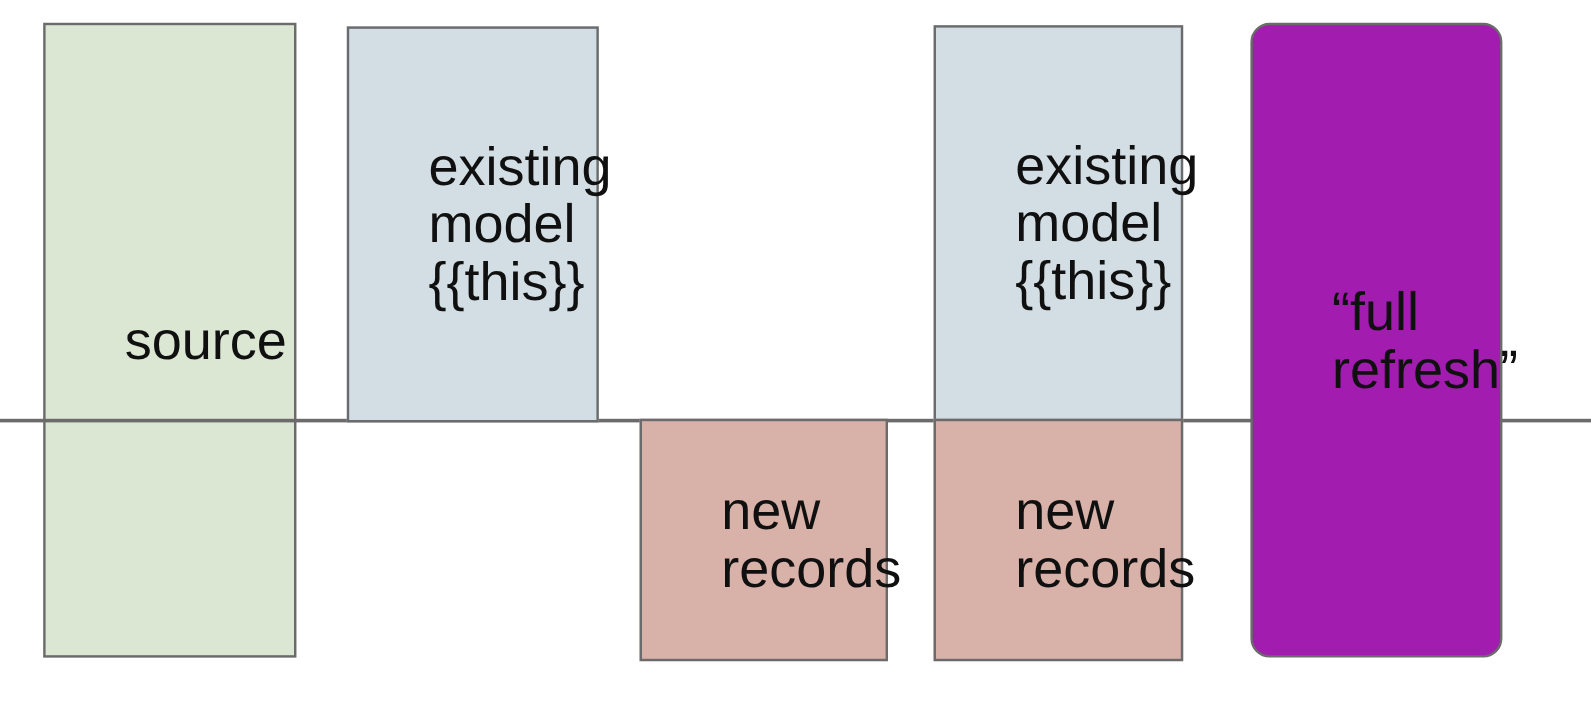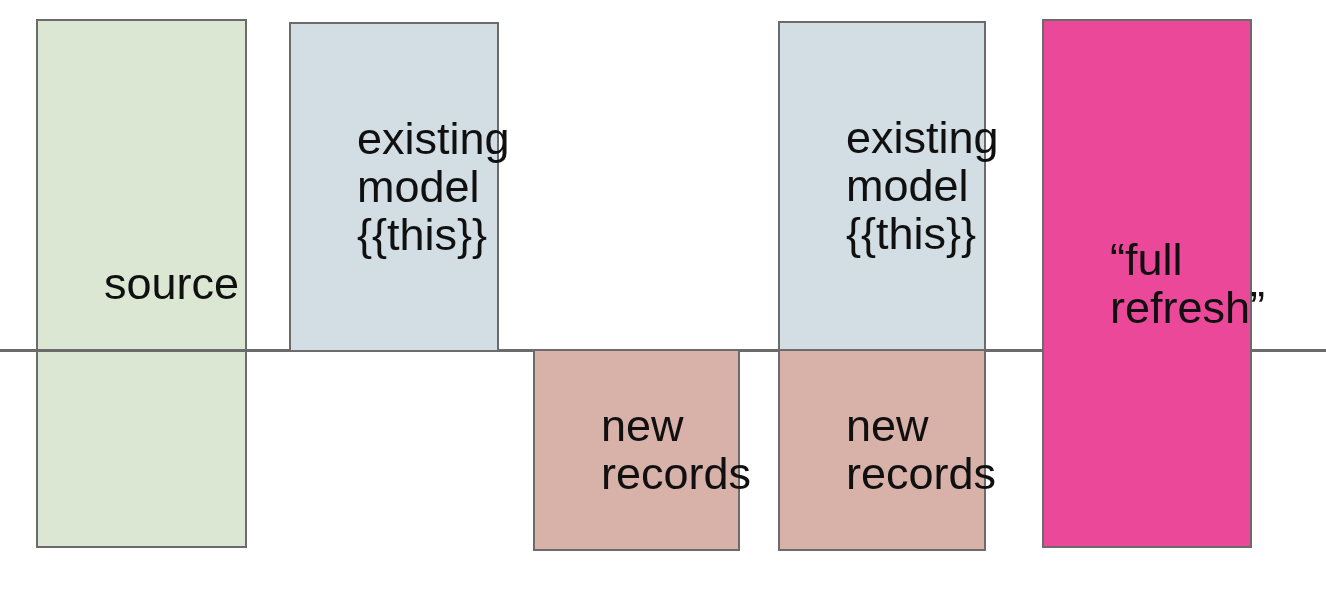--- a/index.html
+++ b/index.html
@@ -74,18 +74,18 @@
     <span class="box-label">existing
 model
 {{this}}</span>
   </div>
 
   <div class="box box-new-2" style="background: rgb(216, 177, 169);">
     <span class="box-label">new
 records</span>
   </div>
 
-  <div class="box box-full-refresh" style="background: #ec4899;">
+  <div class="box box-full-refresh" style="background: #a21caf; border-radius: 16px;">
     <span class="box-label">“full
 refresh”</span>
   </div>
 
 </div>
 
 </body></html>

